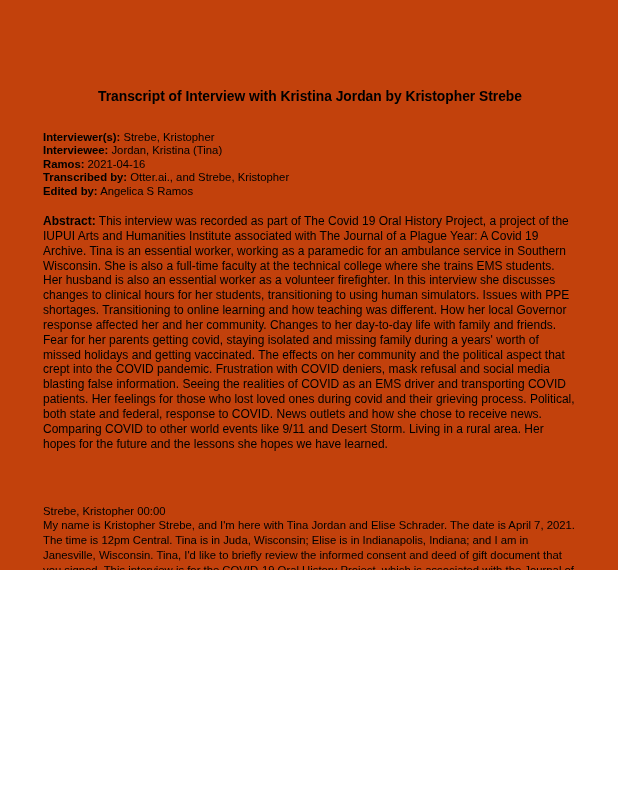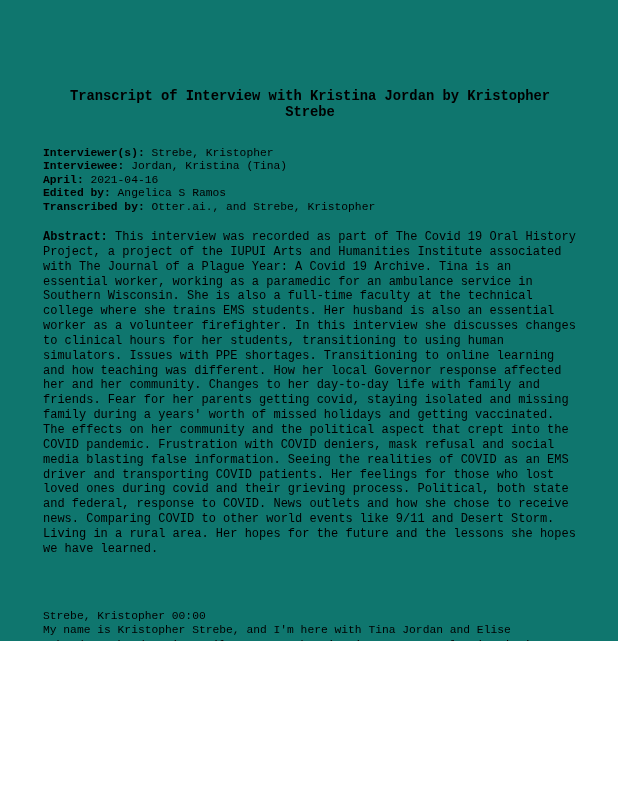--- a/index.html
+++ b/index.html
@@ -3,24 +3,24 @@
 <meta charset="utf-8">
 <style>
   html, body {
     margin: 0;
     padding: 0;
     background: #ffffff;
   }
   .page {
     position: relative;
     width: 618px;
-    height: 641px;
-    background: #0f766e;
+    height: 570px;
+    background: #c2410c;
     color: #000000;
-    font-family: Liberation Mono, monospace;
+    font-family: Liberation Sans, sans-serif;
     overflow: hidden;
   }
   .content {
     position: absolute;
     left: 43px;
     width: 534px;
     top: 0;
   }
   .doc-title {
     margin: 89px 0 0 0;
@@ -67,23 +67,23 @@
 <body>
 
 <div class="page">
   <div class="content">
 
     <h1 class="doc-title">Transcript of Interview with Kristina Jordan by Kristopher Strebe</h1>
 
     <div class="meta-block">
       <div class="meta-row"><span class="label">Interviewer(s):</span> <span>Strebe, Kristopher</span></div>
       <div class="meta-row"><span class="label">Interviewee:</span> <span>Jordan, Kristina (Tina)</span></div>
-      <div class="meta-row"><span class="label">April:</span> <span>2021-04-16</span></div>
+      <div class="meta-row"><span class="label">Ramos:</span> <span>2021-04-16</span></div>
+      <div class="meta-row"><span class="label">Transcribed by:</span> <span>Otter.ai., and Strebe, Kristopher</span></div>
       <div class="meta-row"><span class="label">Edited by:</span> <span>Angelica S Ramos</span></div>
-      <div class="meta-row"><span class="label">Transcribed by:</span> <span>Otter.ai., and Strebe, Kristopher</span></div>
     </div>
 
     <p class="abstract"><span class="label">Abstract:</span> <span>This interview was recorded as part of The Covid 19 Oral History Project, a project of the IUPUI Arts and Humanities Institute associated with The Journal of a Plague Year: A Covid 19 Archive. Tina is an essential worker, working as a paramedic for an ambulance service in Southern Wisconsin. She is also a full-time faculty at the technical college where she trains EMS students. Her husband is also an essential worker as a volunteer firefighter. In this interview she discusses changes to clinical hours for her students, transitioning to using human simulators. Issues with PPE shortages. Transitioning to online learning and how teaching was different. How her local Governor response affected her and her community. Changes to her day-to-day life with family and friends. Fear for her parents getting covid, staying isolated and missing family during a years' worth of missed holidays and getting vaccinated. The effects on her community and the political aspect that crept into the COVID pandemic. Frustration with COVID deniers, mask refusal and social media blasting false information. Seeing the realities of COVID as an EMS driver and transporting COVID patients. Her feelings for those who lost loved ones during covid and their grieving process. Political, both state and federal, response to COVID. News outlets and how she chose to receive news. Comparing COVID to other world events like 9/11 and Desert Storm. Living in a rural area. Her hopes for the future and the lessons she hopes we have learned.</span></p>
 
     <div class="transcript">
       <div class="entry">
         <div class="speaker">Strebe, Kristopher 00:00</div>
         <div class="speech">My name is Kristopher Strebe, and I'm here with Tina Jordan and Elise Schrader. The date is April 7, 2021. The time is 12pm Central. Tina is in Juda, Wisconsin; Elise is in Indianapolis, Indiana; and I am in Janesville, Wisconsin. Tina, I'd like to briefly review the informed consent and deed of gift document that you signed. This interview is for the COVID-19 Oral History Project, which is associated with the Journal of the Plague Year: A COVID-19 Archive. The COVID-19 Oral History Project is a rapid response oral history project focused on archiving the lived experiences of the COVID-19 epidemic. We have designed this project so that professional researchers and the broader public can create and upload their oral histories to our open access and open source database. This study will help us collect narratives and understandings about COVID-19, as well as help us better understand the impacts of the pandemic over time. The recordings, demographic information, and the verbatim transcripts will be deposited in the Journal of the Plague Year: A COVID-19 Archive, and the Indiana University Library System for the use of researchers and the general public. Do you have any questions about the project that I can answer?</div>
       </div>
     </div>

